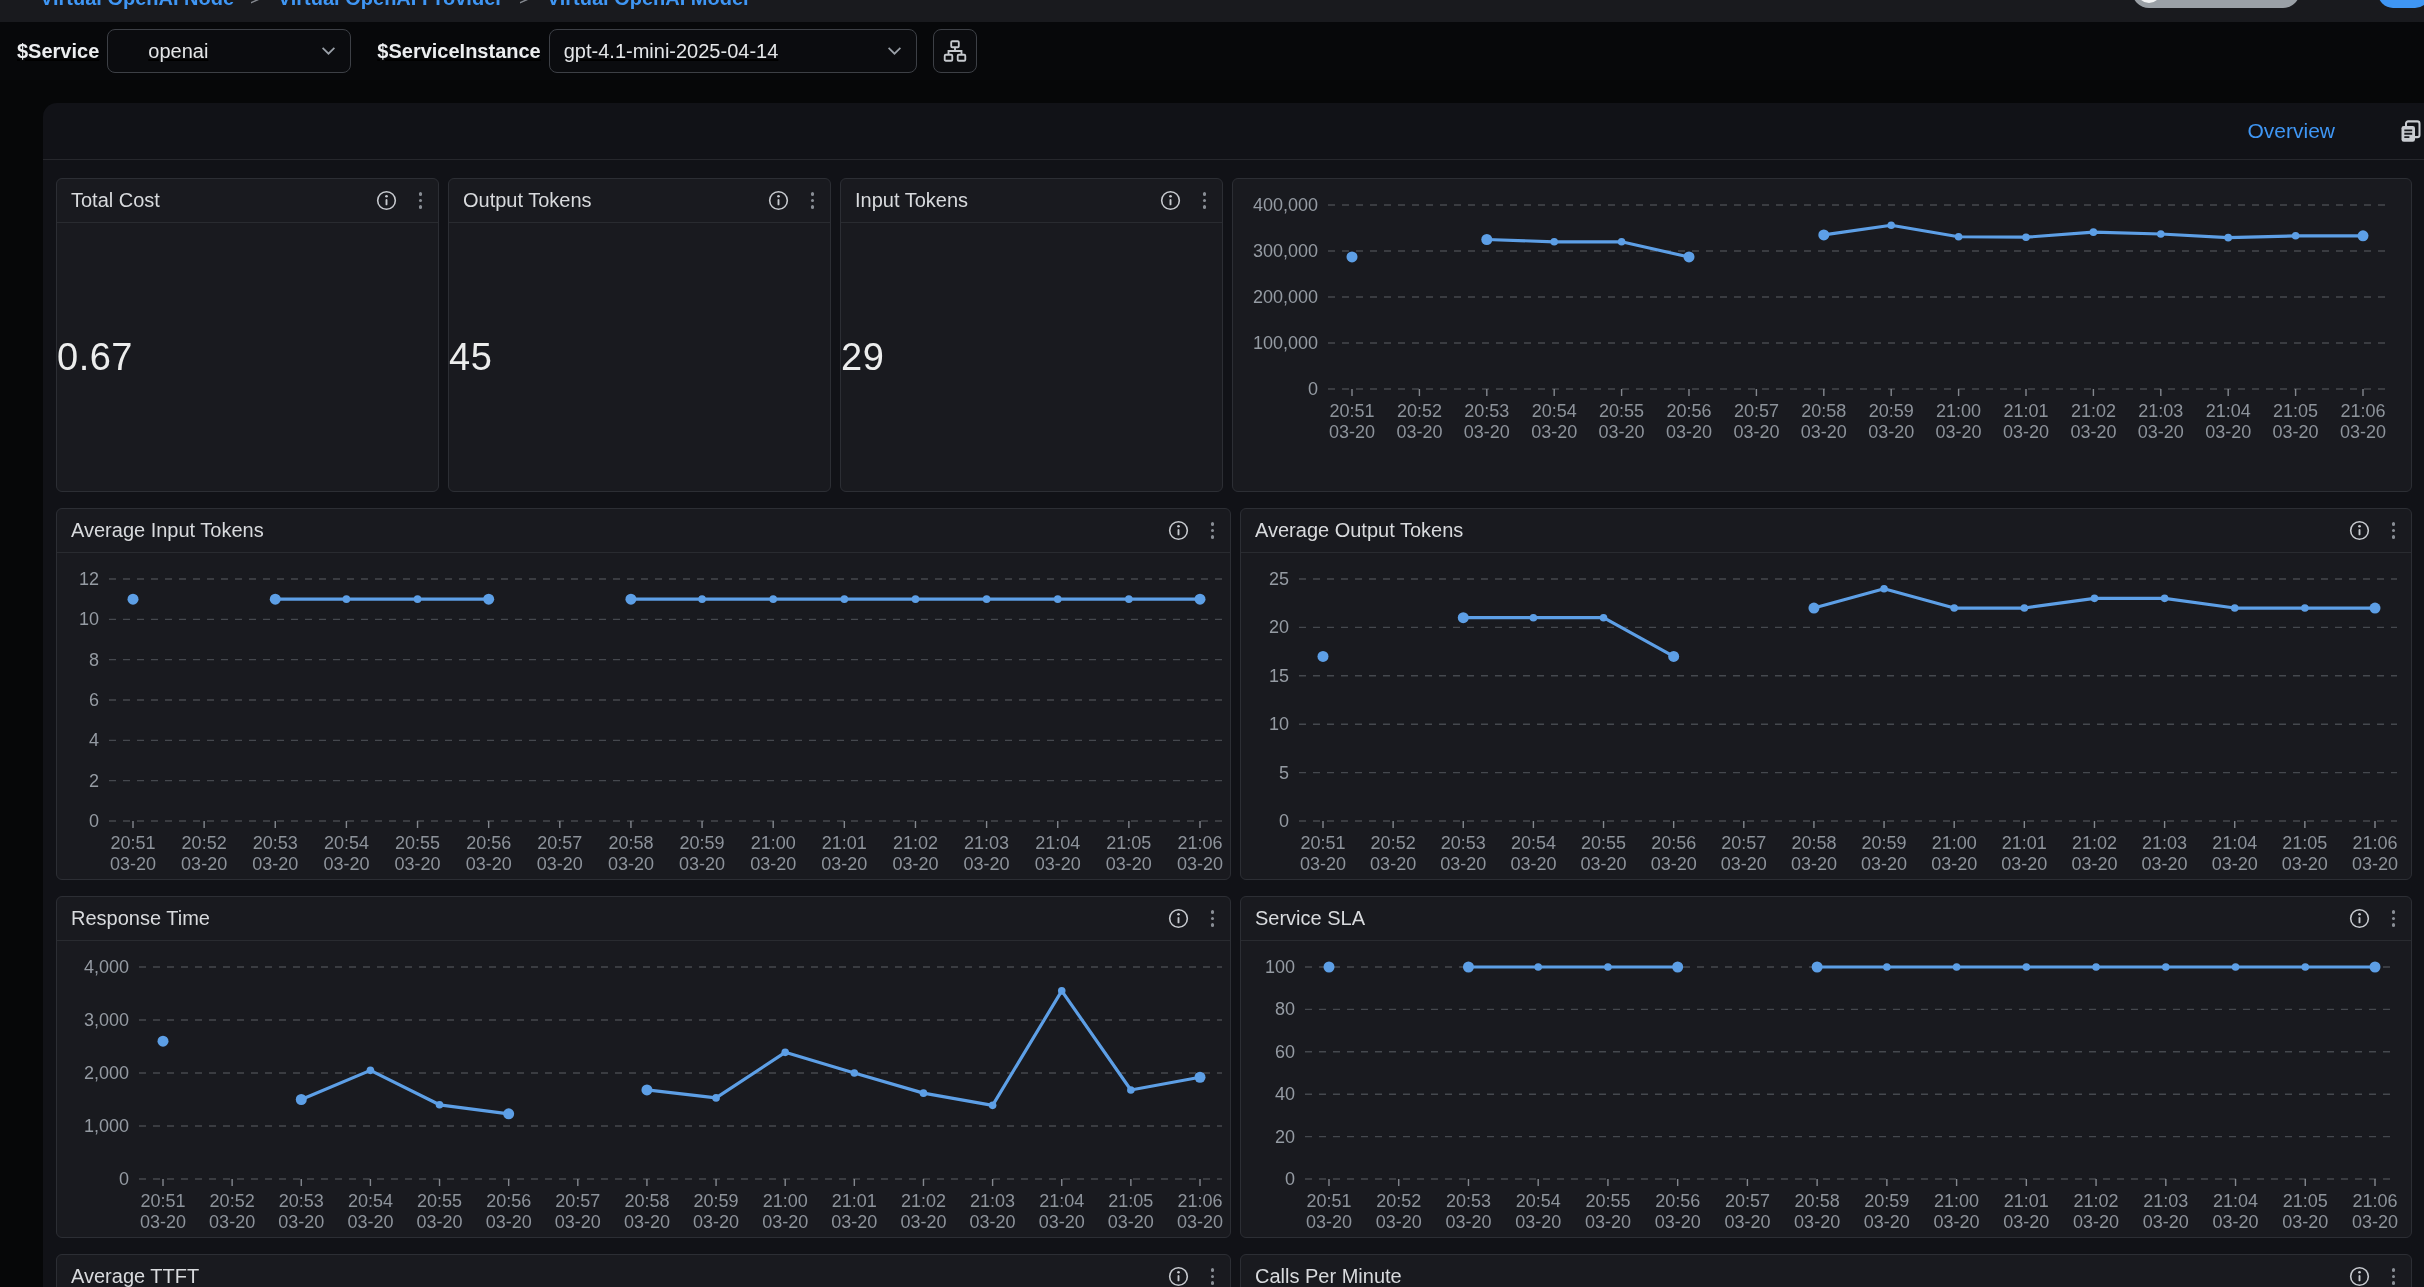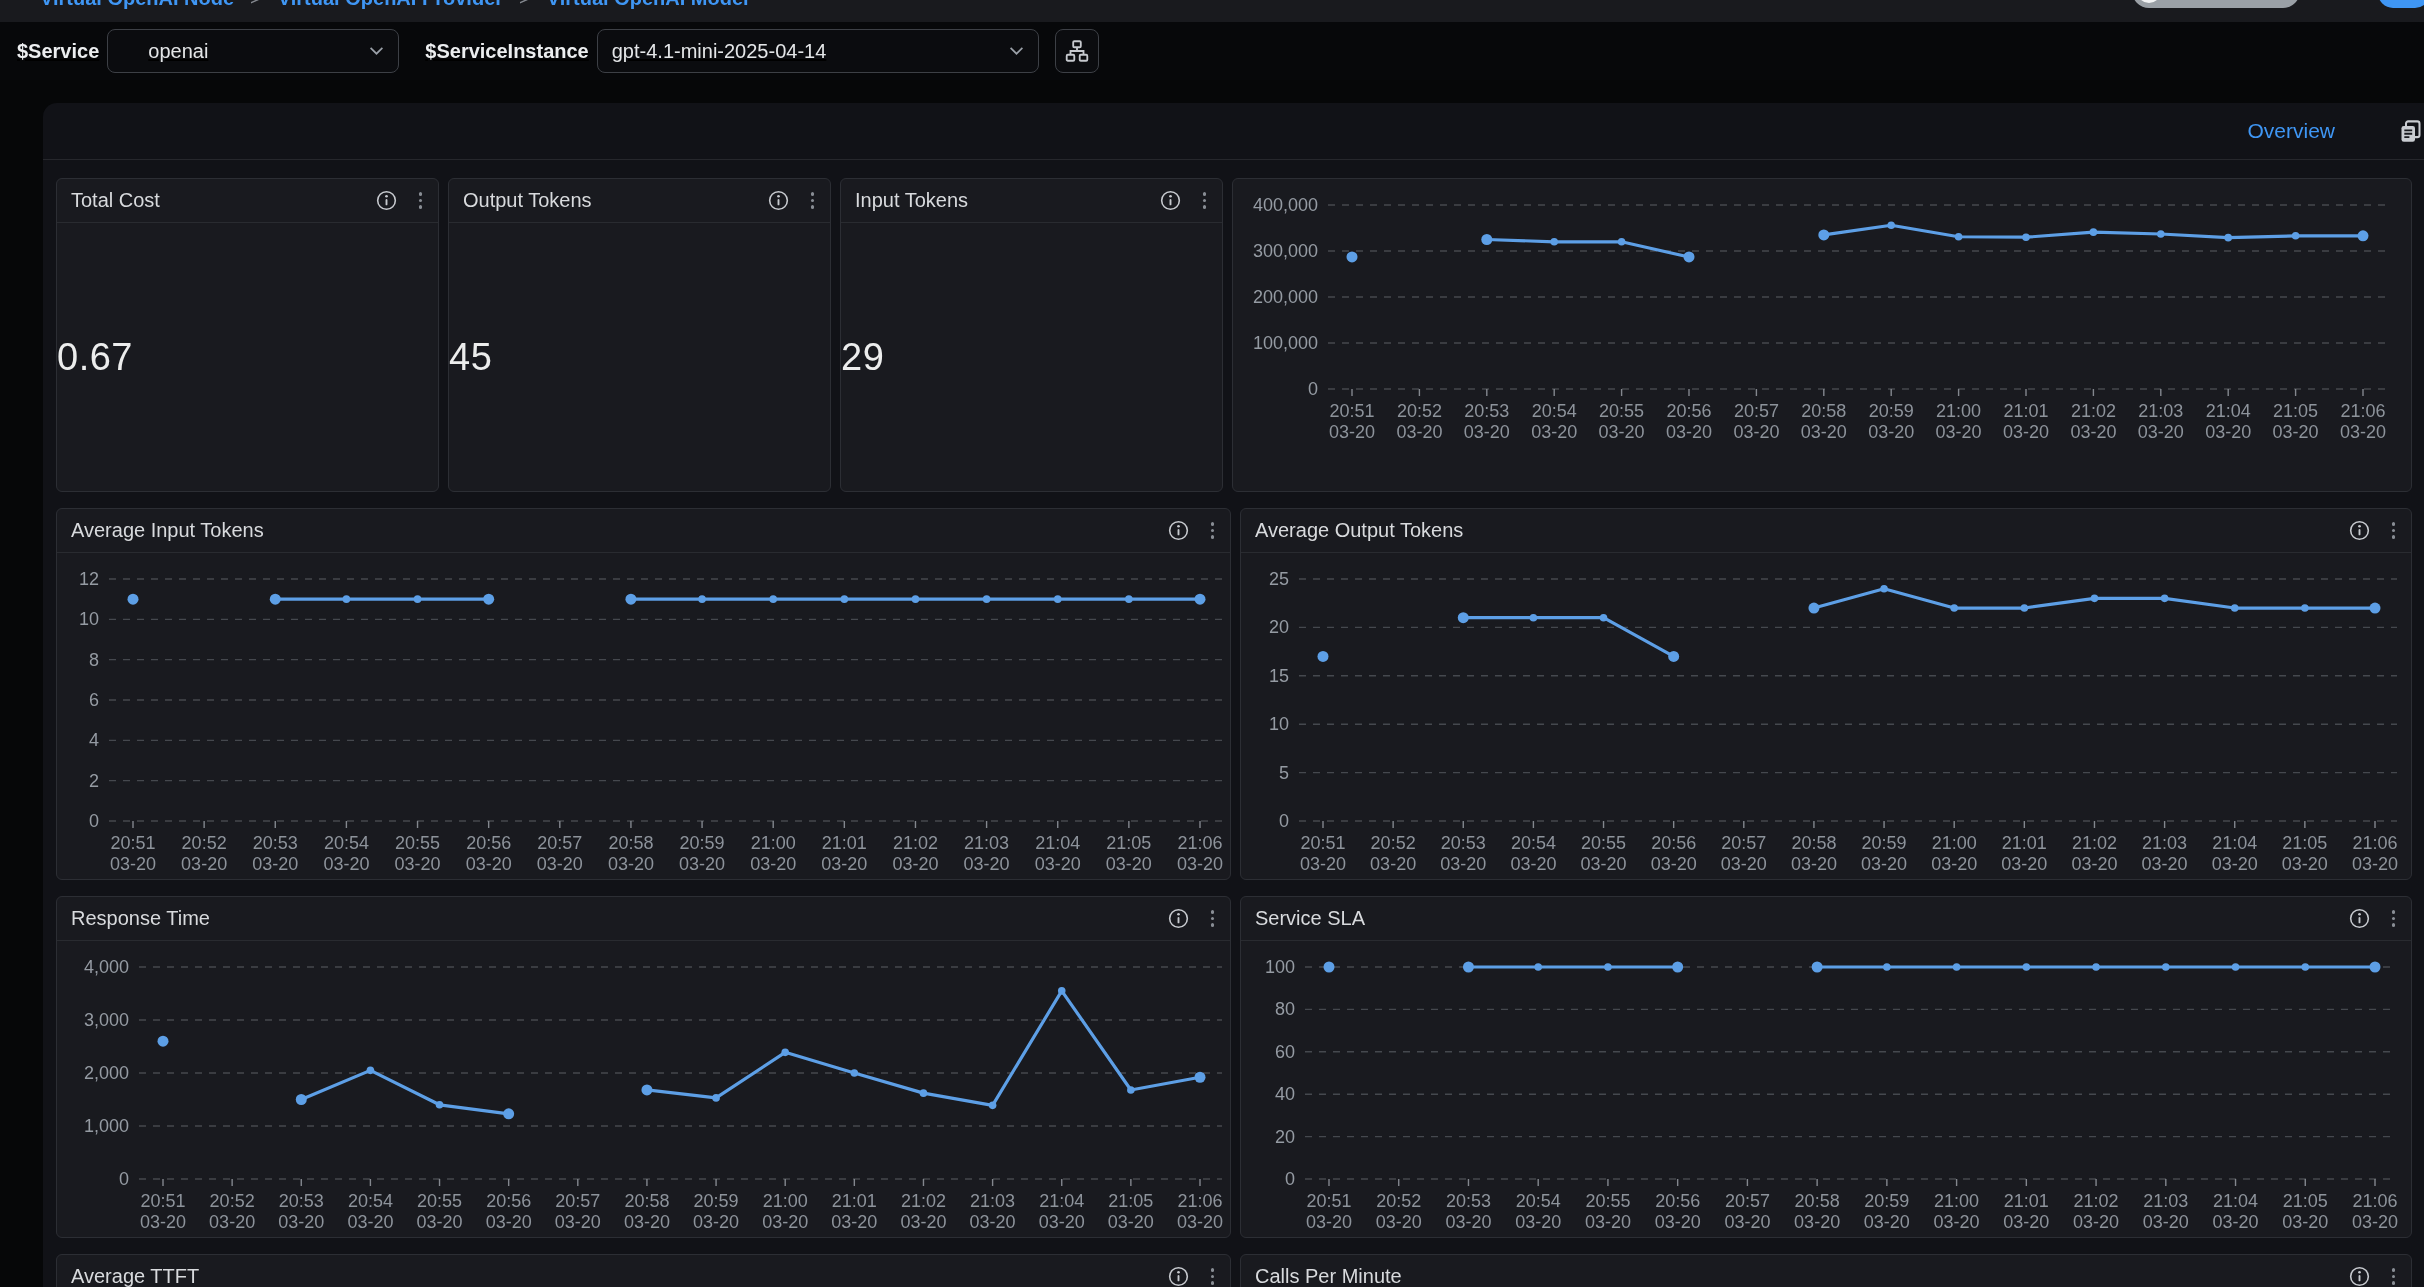--- a/index.html
+++ b/index.html
@@ -17,22 +17,22 @@
   .pill-knob { position:absolute; left:5px; top:5px; width:24px; height:24px; border-radius:50%; background:#f2f3f4; }
   .blue-clip { position:absolute; top:-22px; right:-6px; width:52px; height:30px;
                border-radius:15px; background:#3f96f4; }
 
   
   .filterbar { height:58px; background:#07080a; display:flex; align-items:center; padding-left:17px;text-decoration:underline; }
   .var-label { color:#eceef0; font-size:20px; font-weight:600; margin-right:8px; white-space:nowrap; }
   .select { display:flex; align-items:center; justify-content:space-between; height:44px;
             background:#0b0c0f; border:1px solid #3d4046; border-radius:8px;
             padding:0 14px; color:#e4e6e8; font-size:20px; cursor:pointer; }
-  .select.svc { width:292px; margin-right:26px;padding-left:40px; }
-  .select.inst { width:442px; margin-right:16px; }
+  .select.svc { width:244px; margin-right:26px;padding-left:40px; }
+  .select.inst { width:368px; margin-right:16px; }
   .chev { width:15px; height:10px; margin-left:12px; flex:0 0 auto; }
   .icon-btn { width:44px; height:44px; border:1px solid #3d4046; border-radius:8px;
               background:#0b0c0f; display:flex; align-items:center; justify-content:center; cursor:pointer; }
 
   
   .card { margin:23px 0 0 43px; width:2381px; min-height:1300px;
           background:#111217; border-radius:14px 0 0 0; }
   .tabrow { height:57px; display:flex; align-items:center; padding-left:14px;
             border-bottom:1px solid #26272c;justify-content:flex-end; }
   .tab { color:#3f96f4; font-size:21px; cursor:pointer; }

